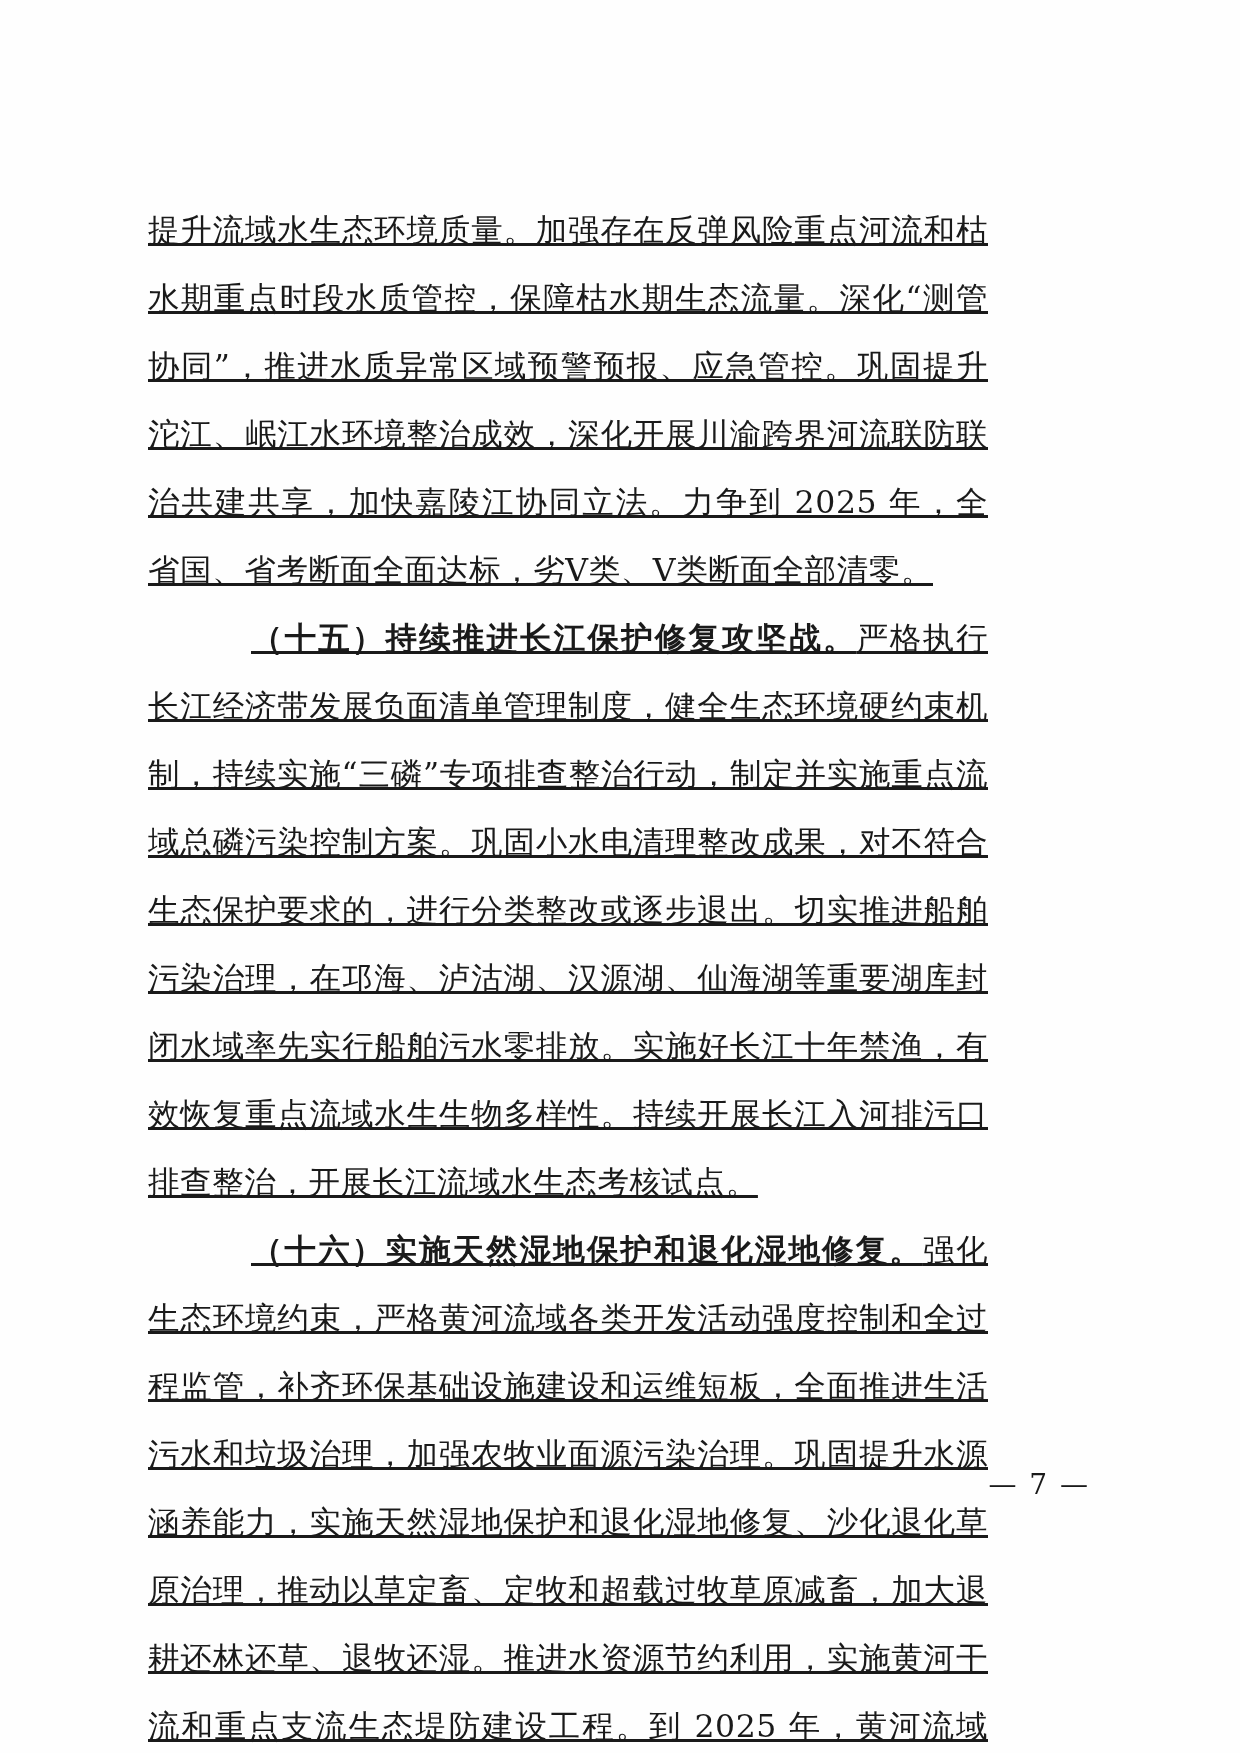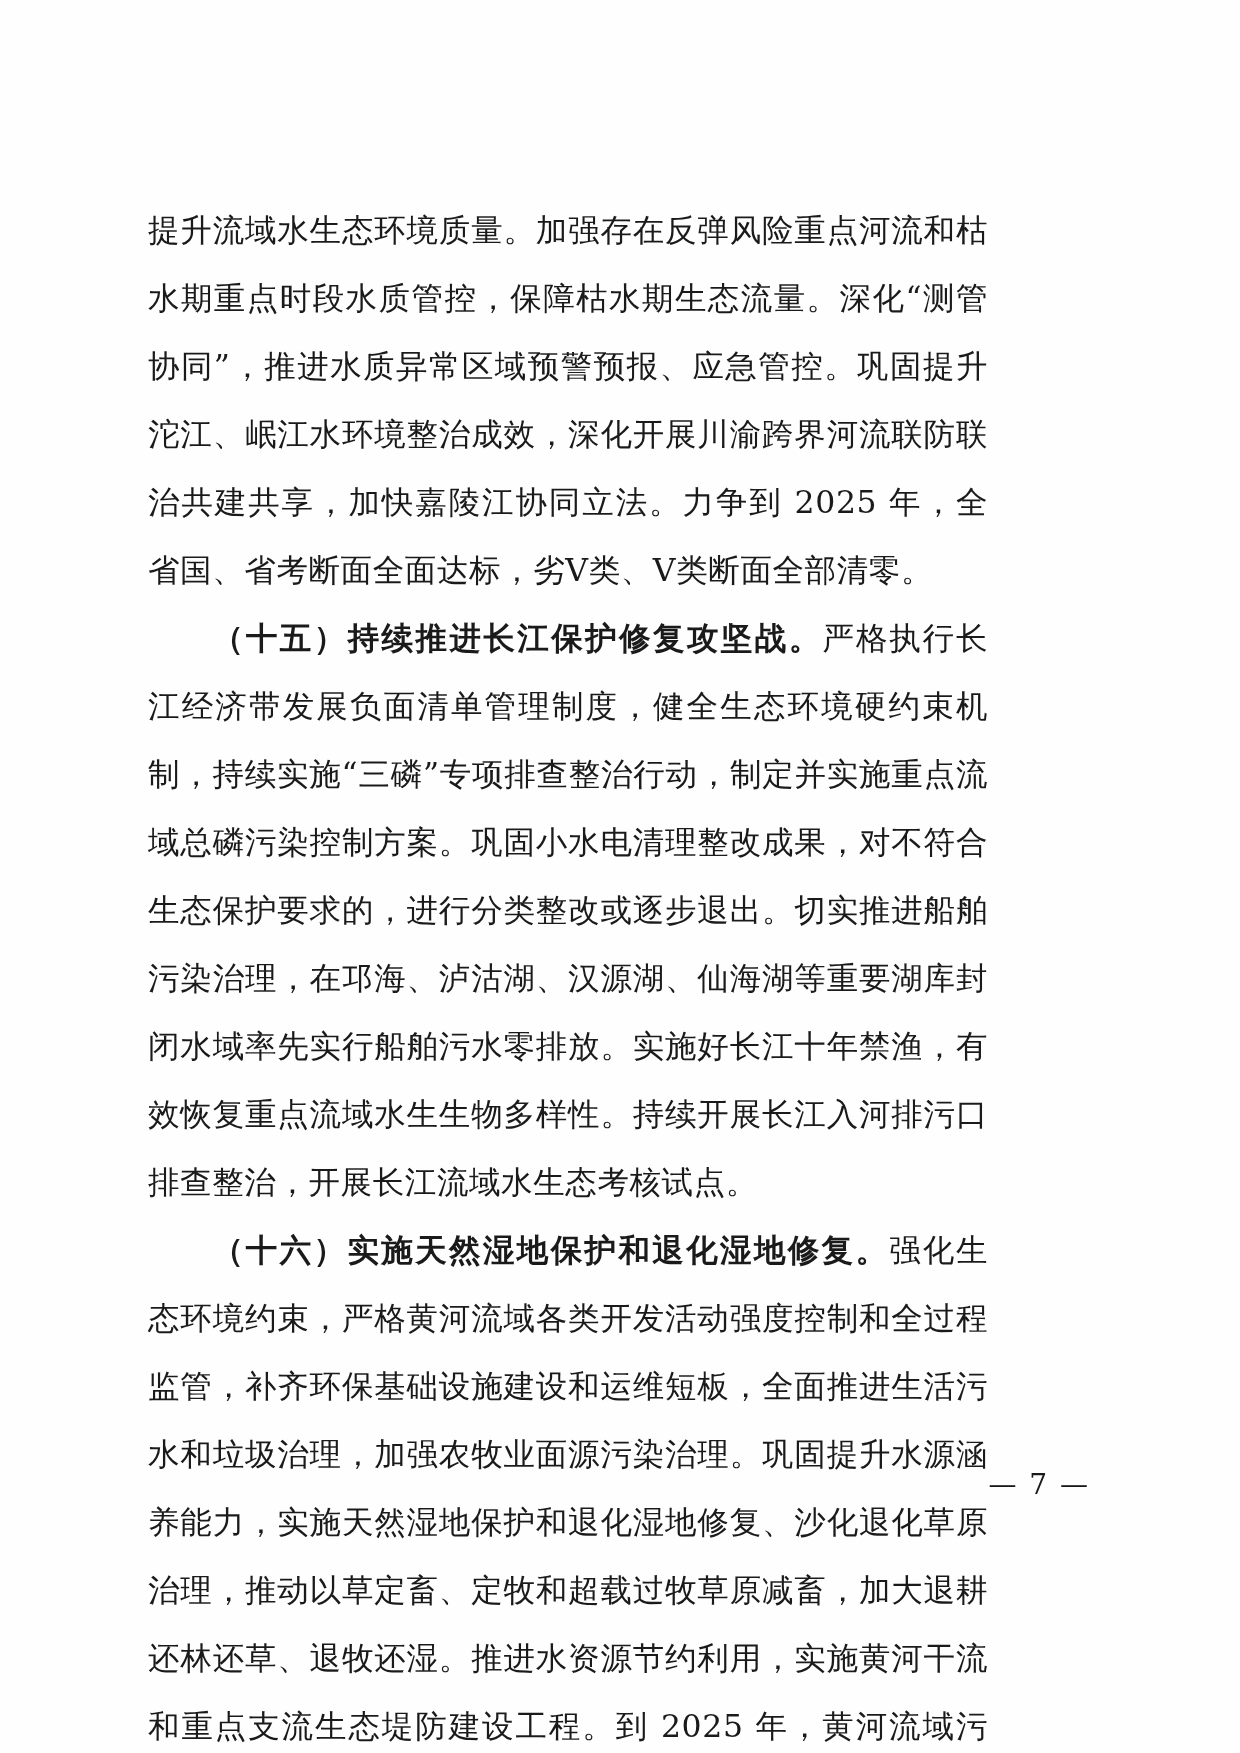--- a/index.html
+++ b/index.html
@@ -35,29 +35,31 @@
   .para {
     margin: 0 0 0 0;
     font-size: 31.5px;
     line-height: 68px;
     letter-spacing: 0.6px;
     text-align: justify;
     text-justify: inter-ideograph;
     color: #1a1a1a;
     font-family: "DejaVu Serif", "Liberation Serif", serif;
     text-indent: 0;
+    text-decoration: underline;
   }
 
   .para.indent {
     text-indent: 64px;
   }
 
   .para .lead {
     font-weight: bold;
     letter-spacing: 1.2px;
+    margin-left: 39px;
   }
 
   .page-number {
     position: absolute;
     right: 150px;
     top: 1468px;
     font-size: 28px;
     letter-spacing: 2px;
     color: #1a1a1a;
     font-family: "DejaVu Serif", "Liberation Serif", serif;

